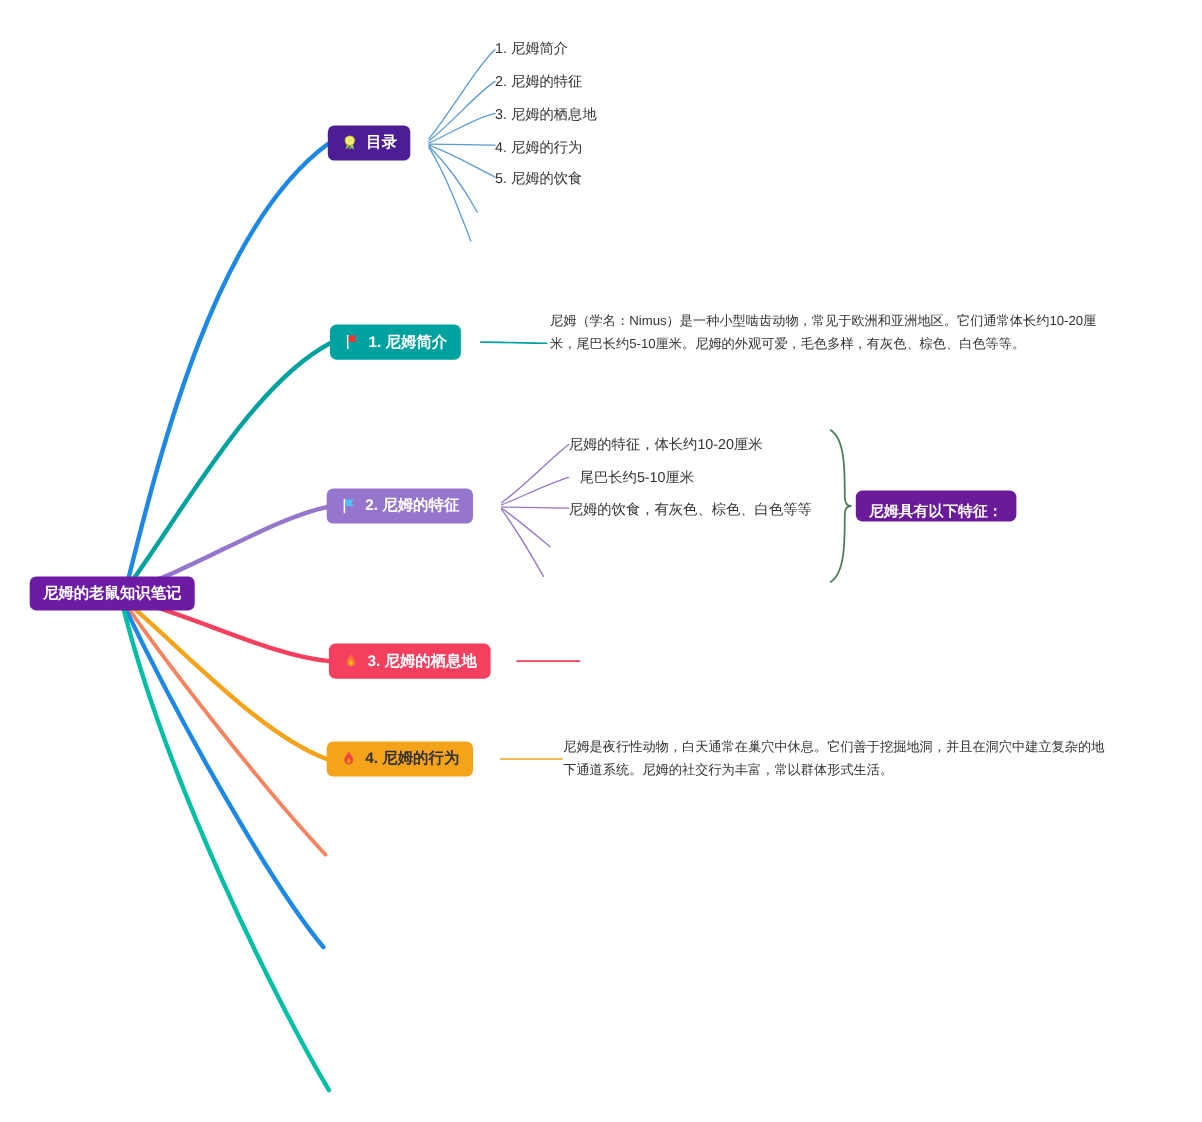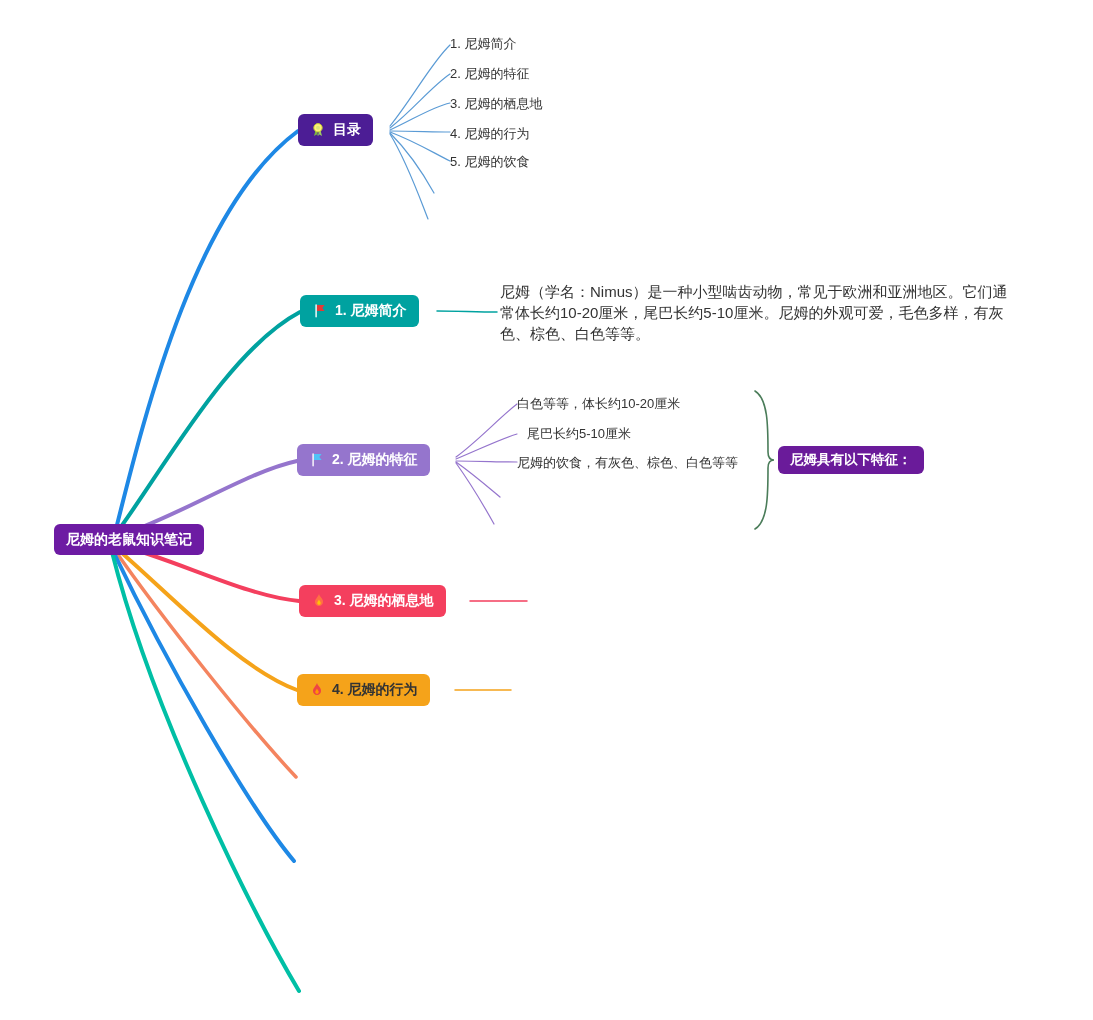--- a/index.html
+++ b/index.html
@@ -15,30 +15,30 @@
   .node{
     position:absolute;
     display:inline-flex;align-items:center;gap:7px;
     height:32px;padding:0 12px;
     border-radius:6px;
     color:#fff;font-weight:bold;font-size:14px;
     box-sizing:border-box;white-space:nowrap;
     z-index:2;
   }
   .node.text-dark{color:#333;}
-  .root{height:31px;z-index:3;margin-left:27px;}
-  .summary{height:28px;font-size:13.5px;}
+  .root{height:31px;z-index:3;}
+  .summary{height:28px;font-size:13.5px;align-items:flex-end;}
   .icon{width:16px;height:16px;display:inline-flex;flex:0 0 auto;}
   .leaf{
     position:absolute;
     font-size:13px;color:#333;white-space:nowrap;z-index:2;
   }
   .note{
     position:absolute;
-    font-size:15px;color:#333;line-height:21px;z-index:2;
+    font-size:12px;color:#333;line-height:21px;z-index:2;
   }
 </style>
 </head>
 <body>
 
 <div id="canvas">
 
   <svg id="edges">
 
     <path d="M115,533 C148,400 198,205 298,131" stroke-width="4" stroke="#1E88E5"></path>
@@ -106,21 +106,21 @@
 
   <div class="node" style="left: 297px; top: 444px; background-color: rgb(149, 117, 205);">
     <span class="icon">
       <svg width="16" height="16" viewBox="0 0 16 16">
         <rect x="3.4" y="1.3" width="1.4" height="13.2" rx="0.7" fill="#ffffff"></rect>
         <path d="M5 2.1h7.6L10.3 5l2.3 2.9H5z" fill="#4FC3F7"></path>
       </svg>
     </span>
     <span>2. 尼姆的特征</span>
   </div>
-  <div class="leaf" style="left:517px;top:395px;">白色等等，体长约10-20厘米</div>
+  <div class="leaf" style="left:517px;top:395px;">尼姆的特征，体长约10-20厘米</div>
   <div class="leaf" style="left:527px;top:425px;">尾巴长约5-10厘米</div>
   <div class="leaf" style="left:517px;top:454px;">尼姆的饮食，有灰色、棕色、白色等等</div>
   <div class="node summary" style="left: 778px; top: 446px; background-color: rgb(106, 27, 154);">
     <span>尼姆具有以下特征：</span>
   </div>
 
   <div class="node" style="left: 299px; top: 585px; background-color: rgb(244, 63, 94);">
     <span class="icon">
       <svg width="16" height="16" viewBox="0 0 16 16">
         <path d="M8 1c.7 3 4 4.2 4 7.9A4 4 0 0 1 8 13a4 4 0 0 1-4-4.1C4 6.2 6.3 5 8 1z" fill="#FF7043"></path>
@@ -132,14 +132,15 @@
 
   <div class="node text-dark" style="left: 297px; top: 674px; background-color: rgb(245, 163, 26);">
     <span class="icon">
       <svg width="16" height="16" viewBox="0 0 16 16">
         <path d="M8 1c.7 3 4 4.2 4 7.9A4 4 0 0 1 8 13a4 4 0 0 1-4-4.1C4 6.2 6.3 5 8 1z" fill="#EF4444"></path>
         <path d="M8 6.4c.4 1.6 1.8 2.1 1.8 3.7A1.8 1.8 0 0 1 8 11.9a1.8 1.8 0 0 1-1.8-1.8c0-1.4 1.1-2 1.8-3.7z" fill="#FF9800"></path>
       </svg>
     </span>
     <span>4. 尼姆的行为</span>
   </div>
+  <div class="note" style="left:512px;top:669px;width:503px;">尼姆是夜行性动物，白天通常在巢穴中休息。它们善于挖掘地洞，并且在洞穴中建立复杂的地下通道系统。尼姆的社交行为丰富，常以群体形式生活。</div>
 
 </div>
 
 </body></html>

